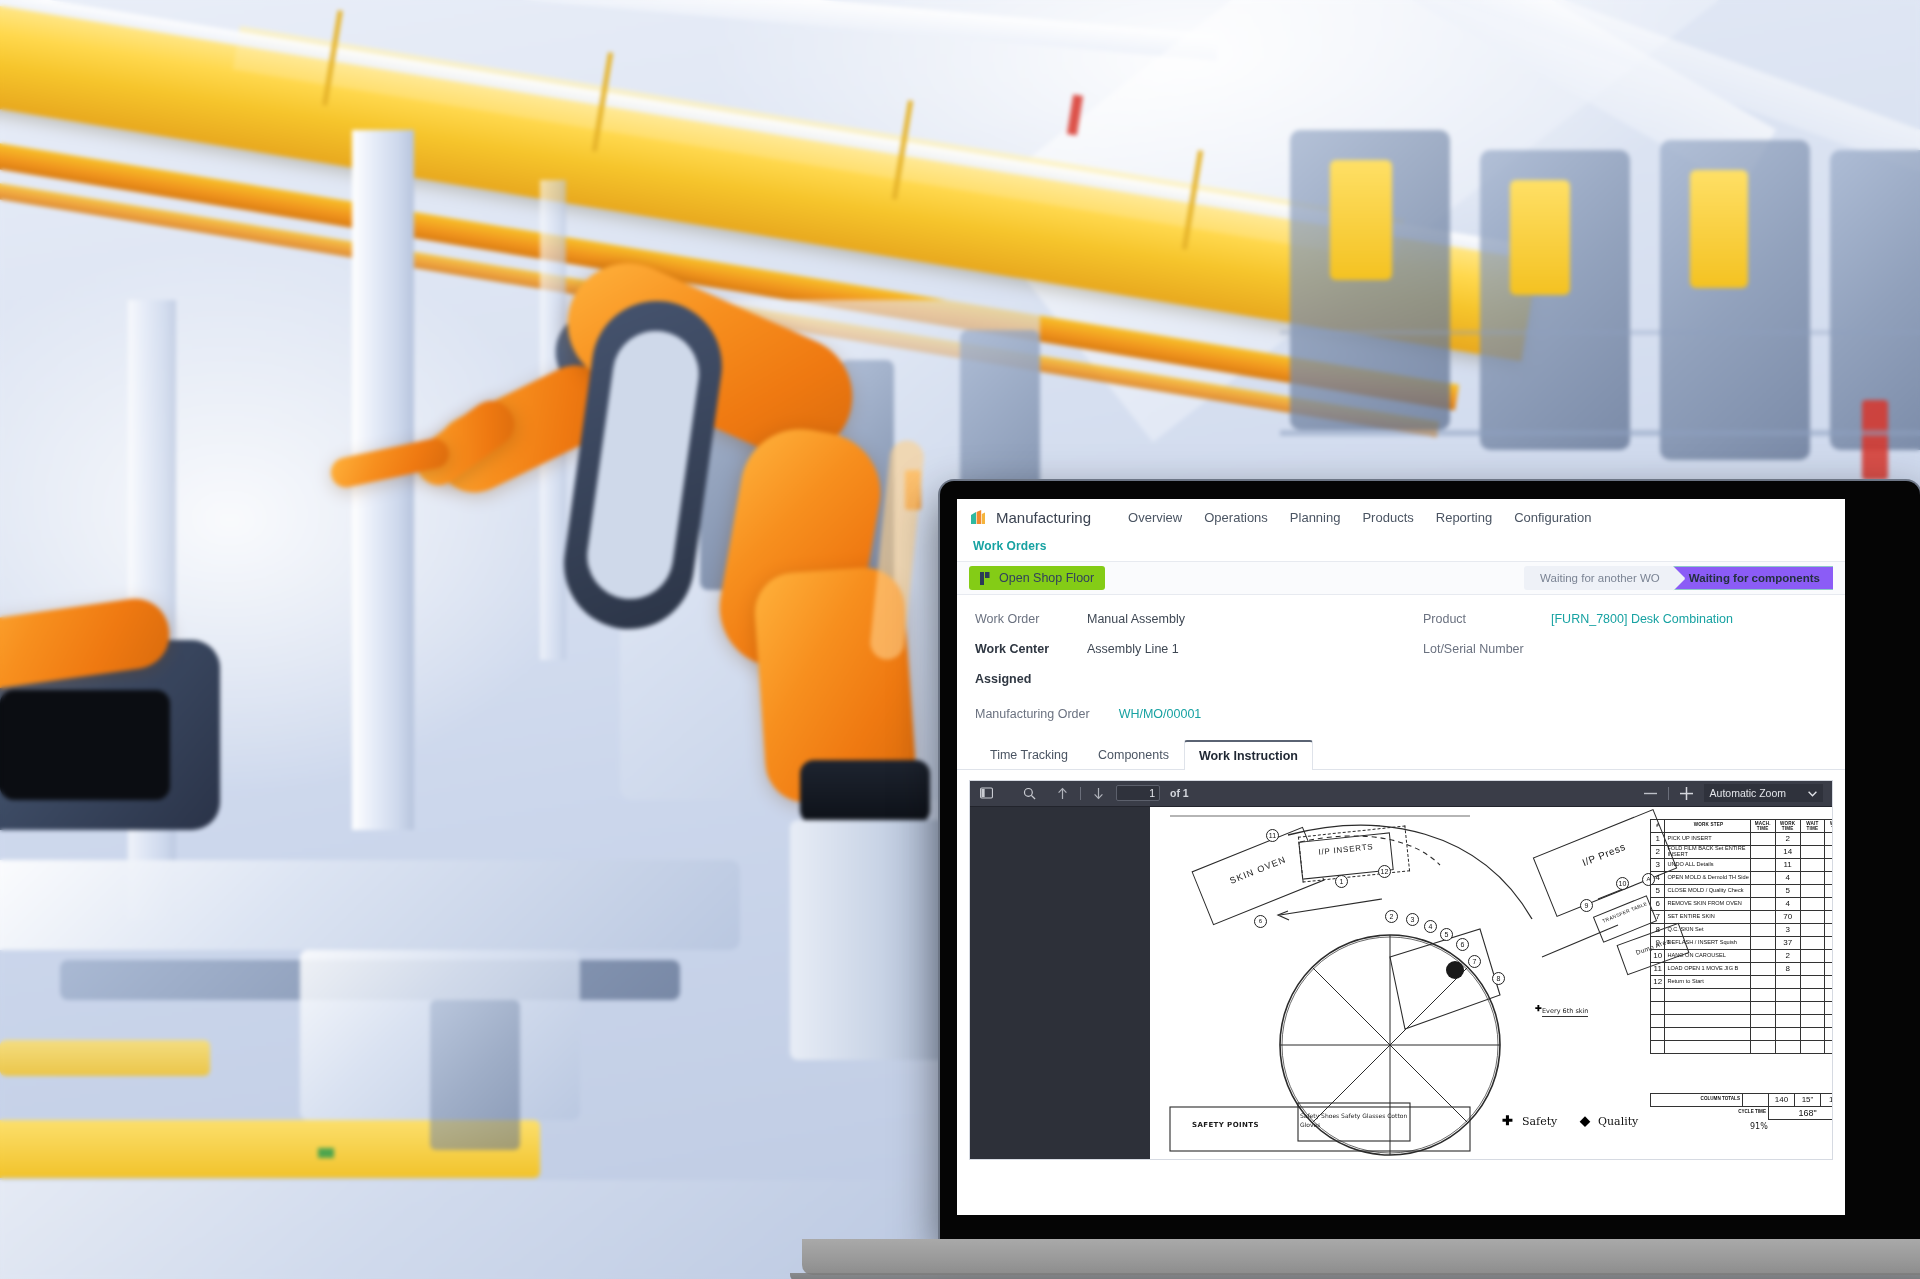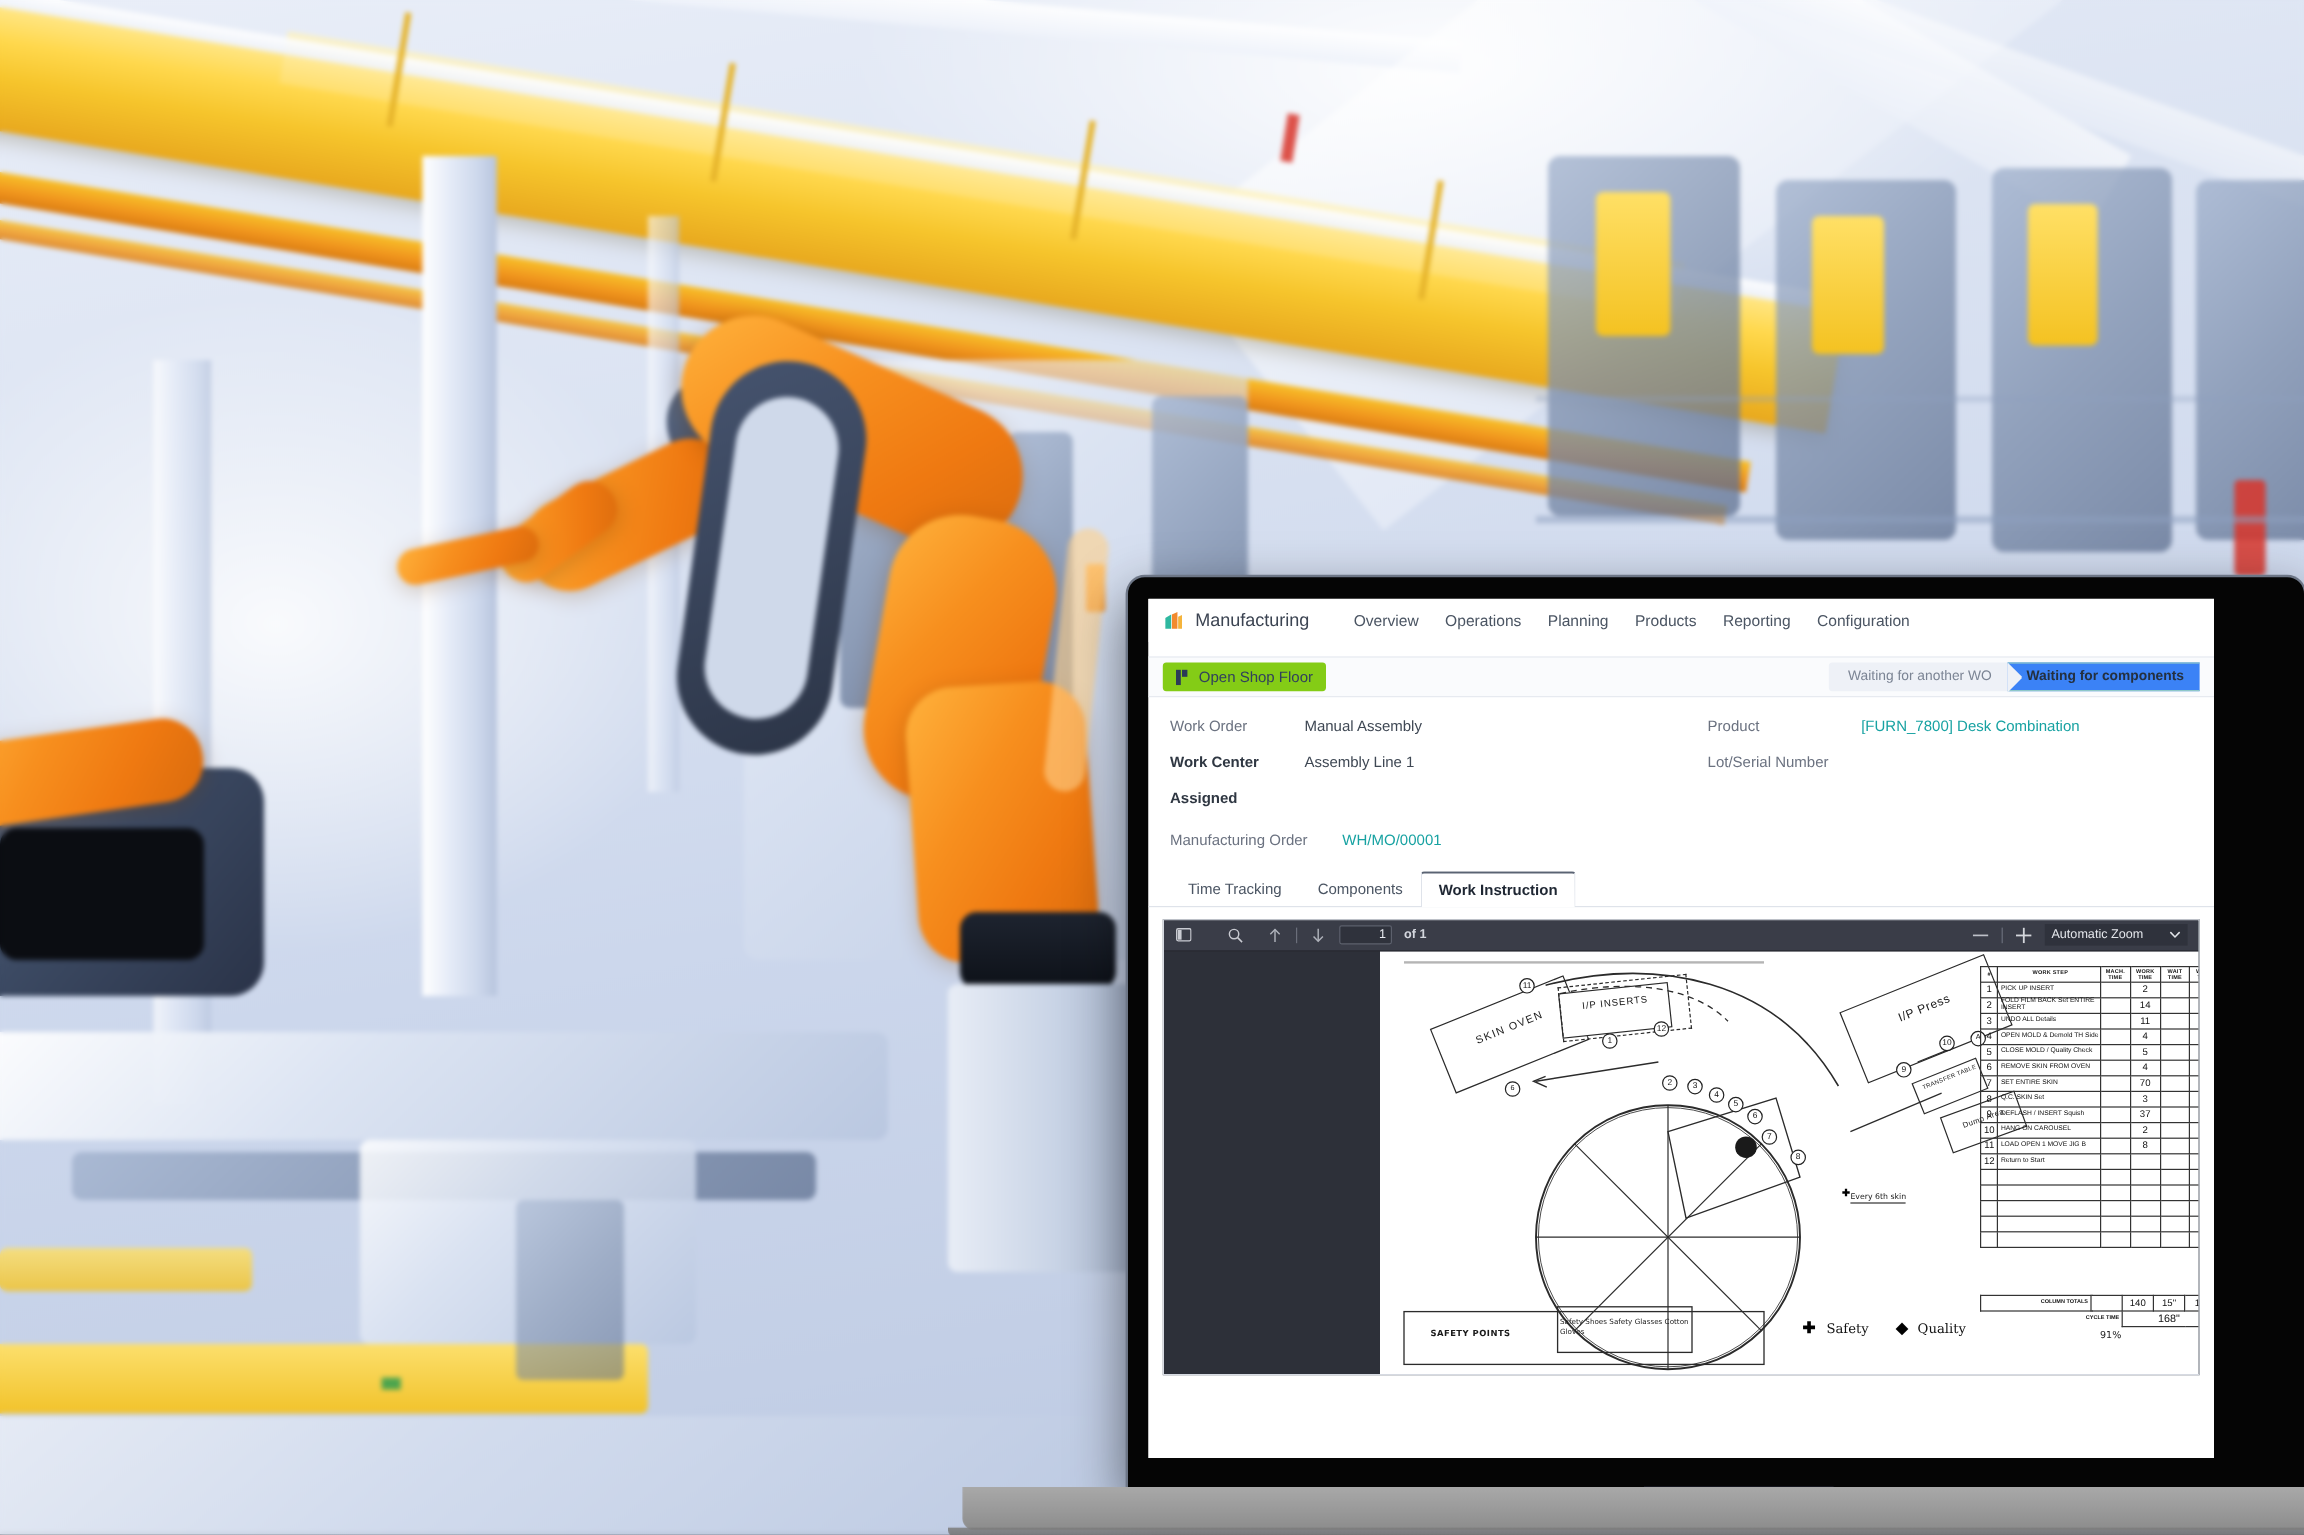--- a/index.html
+++ b/index.html
@@ -129,21 +129,21 @@
     background:#84cc16; color:#31415c; border:none; border-radius:3px;
     padding:5px 11px; font-size:12.5px; cursor:pointer; font-family:inherit;
   }
 
   .status-pipe { display:flex; align-items:stretch; height:24px; font-size:11.5px; }
   .status-step {
     display:flex; align-items:center; padding: 0 13px 0 16px; background:#eef1f7;
     color:#7b8494; position:relative; white-space:nowrap;
   }
   .status-step:first-child { border-radius:3px 0 0 3px; }
-  .status-step.active { background:#3b82f6; color:#24303f; font-weight:700; }
+  .status-step.active { background:#8b5cf6; color:#24303f; font-weight:700; }
   .status-step .arrow-r {
     position:absolute; right:-12px; top:0; width:0; height:0; z-index:2;
     border-top:12px solid transparent; border-bottom:12px solid transparent;
     border-left:12px solid #eef1f7;
   }
   .status-step.active .arrow-l {
     position:absolute; left:0; top:0; width:0; height:0; z-index:3;
     border-top:12px solid transparent; border-bottom:12px solid transparent;
     border-left:12px solid #eef1f7;
   }
@@ -309,20 +309,21 @@
           </div>
           <div class="nav-item">Overview</div>
           <div class="nav-item">Operations</div>
           <div class="nav-item">Planning</div>
           <div class="nav-item">Products</div>
           <div class="nav-item">Reporting</div>
           <div class="nav-item">Configuration</div>
         </div>
 
         <div class="breadcrumb-wrap">
+          <div class="bc-parent">Work Orders</div>
         </div>
 
         <div class="ctrl-bar">
           <button class="btn-shopfloor">
             <span style="display:inline-flex;">
               <svg width="12" height="13" viewBox="0 0 12 13" aria-hidden="true">
                 <rect x="0" y="0" width="4" height="13" fill="#2b3a57"></rect>
                 <rect x="5" y="0" width="4.5" height="6" fill="#2b3a57"></rect>
                 <rect x="5.4" y="0.6" width="3.2" height="4.6" fill="#ffffff" opacity="0"></rect>
               </svg>

